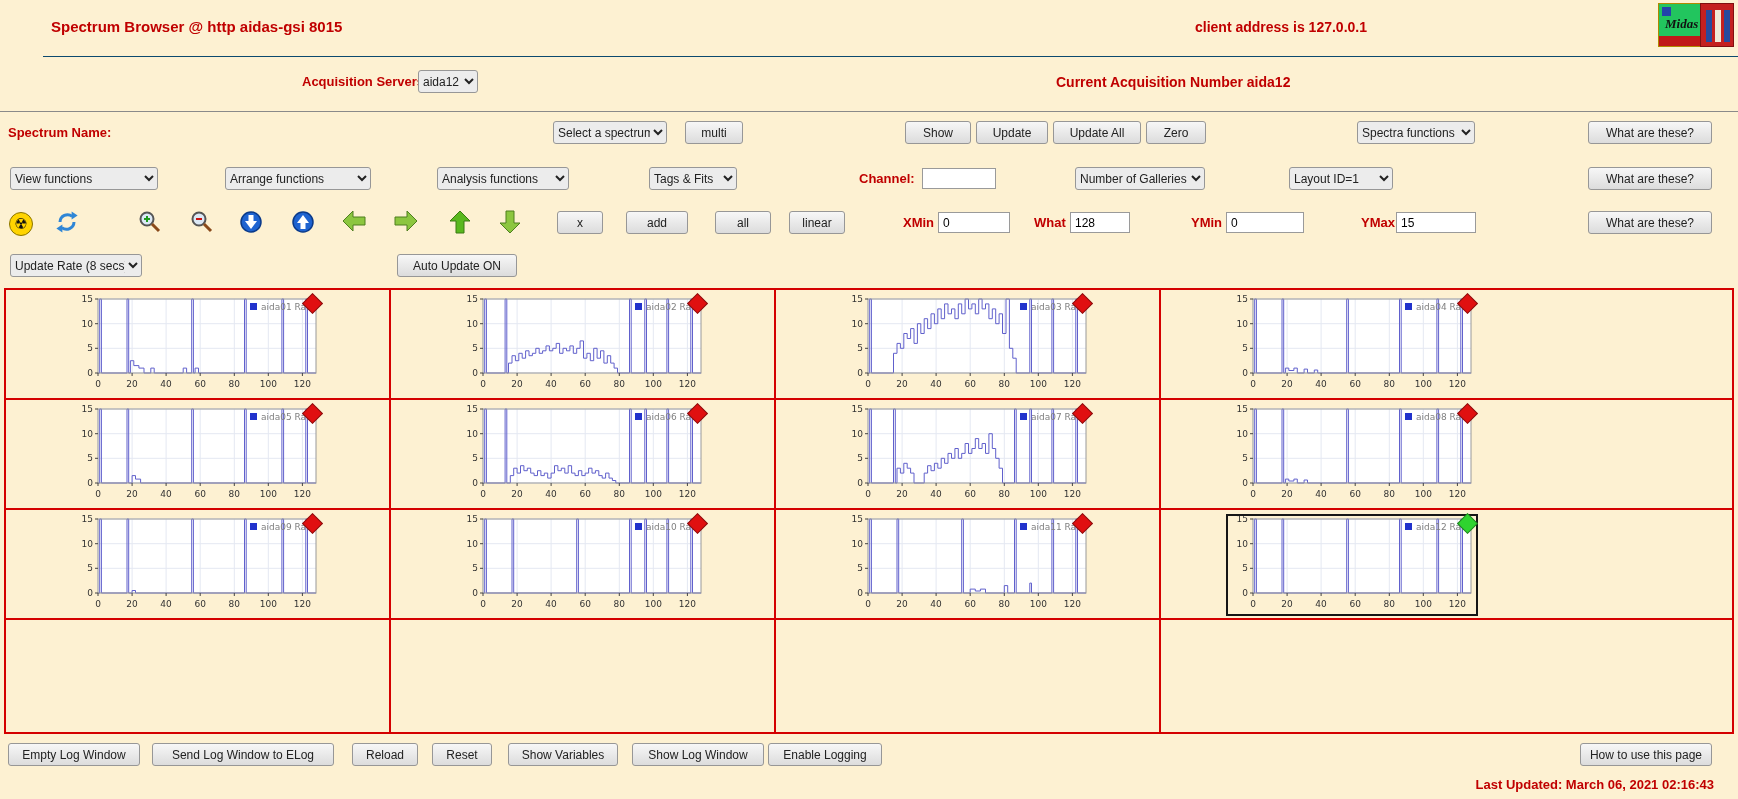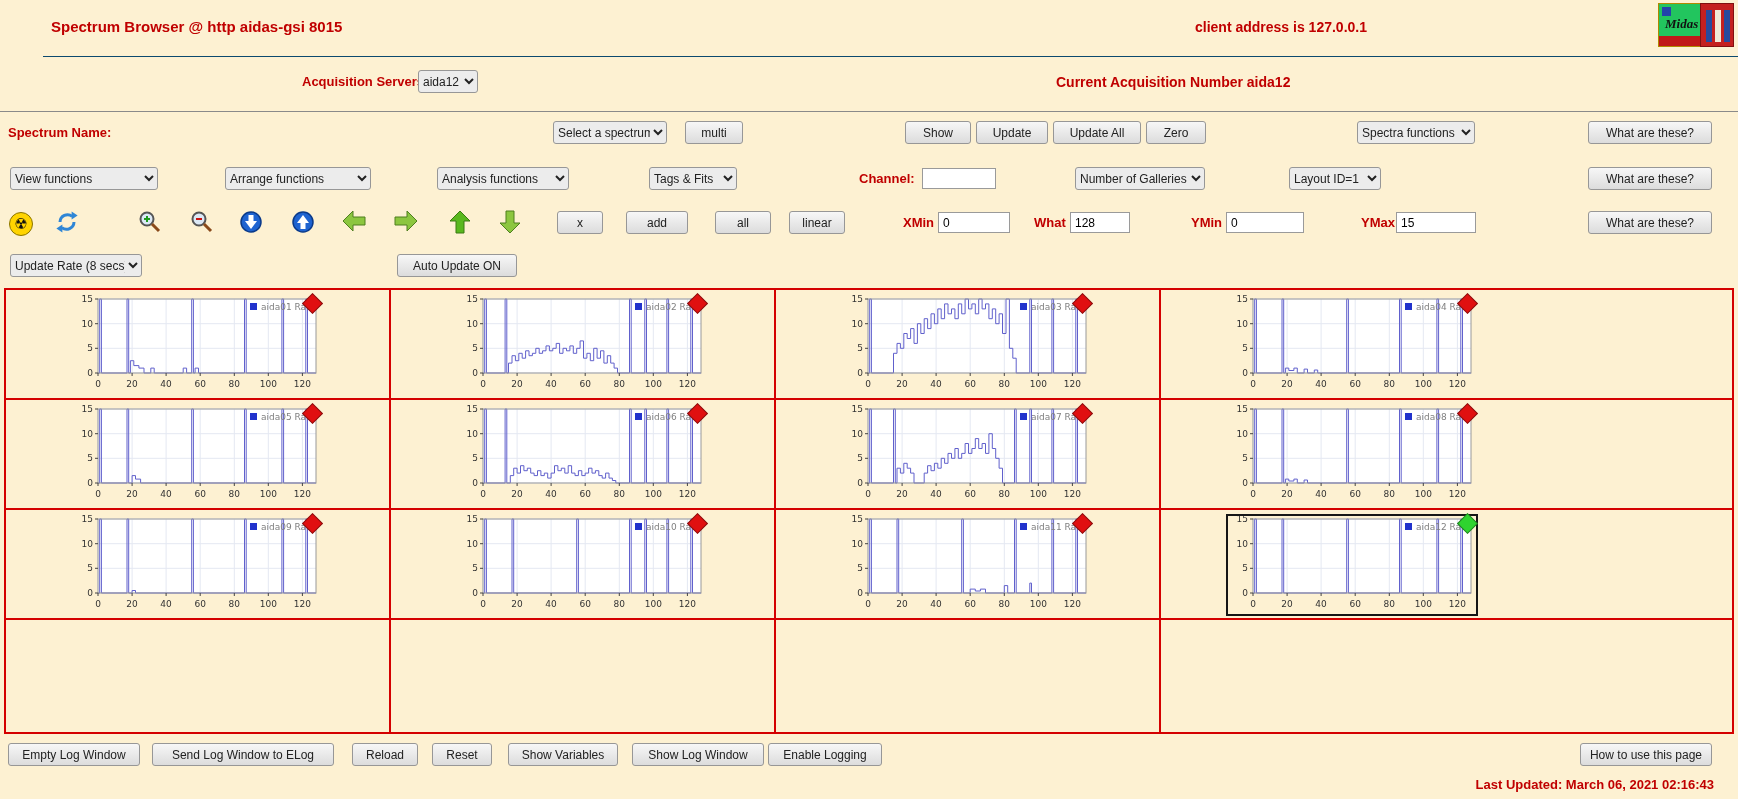--- a/index.html
+++ b/index.html
@@ -124,21 +124,21 @@
     <option>Analysis functions</option>
   </select>
   <select class="sel" style="left:649px;width:88px">
     <option>Tags &amp; Fits</option>
   </select>
   <span class="rlabel" style="left:859px">Channel:</span>
   <input class="inp" style="left: 922px; width: 74px;" value="">
   <select class="sel" style="left:1075px;width:130px">
     <option>Number of Galleries</option>
   </select>
-  <select class="sel" style="left:1289px;width:92px">
+  <select class="sel" style="left:1289px;width:104px">
     <option>Layout ID=1</option>
   </select>
   <button class="btn" style="right:26px;width:124px">What are these?</button>
 </div>
 
 <div class="bar bar3">
   <span class="icon rad" style="left:9px">☢</span>
   <span class="icon" style="left:54px">
     <svg width="24" height="24" viewBox="0 0 24 24">
       <path d="M19 12 A7.5 7.5 0 0 1 6.8 17.6" stroke="#2f86d6" stroke-width="3" fill="none"></path>

